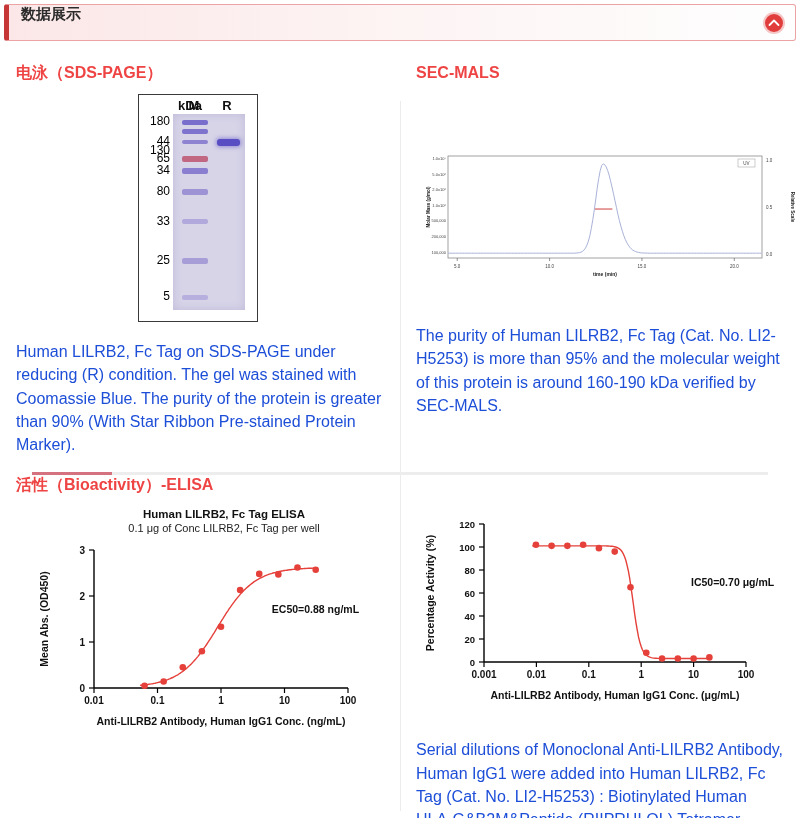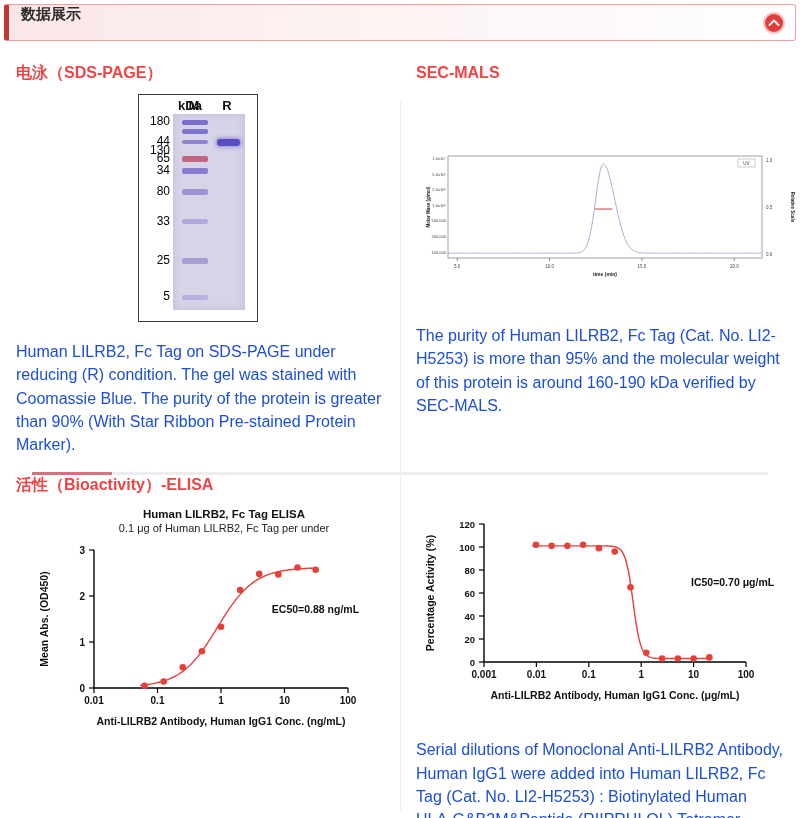--- a/index.html
+++ b/index.html
@@ -130,21 +130,21 @@
 
   <div class="section-divider">
       <span class="red"></span>
     </div>
 
   <h2 class="sec bio-title">活性（Bioactivity）-ELISA</h2>
 
   <div class="row bio-row">
     <div class="col">
       <div class="chart-title">Human LILRB2, Fc Tag ELISA</div>
-      <div class="chart-sub">0.1 μg of Human LILRB2, Fc Tag per under</div>
+      <div class="chart-sub">0.1 μg of Conc LILRB2, Fc Tag per well</div>
       <svg id="elisa1-svg" width="350" height="208" style="margin:6px 0 0 14px">
           <line x1="64" y1="10" x2="64" y2="148" stroke="#000" stroke-width="1.4"></line>
           <line x1="64" y1="148" x2="318" y2="148" stroke="#000" stroke-width="1.4"></line>
           <line x1="59" y1="148" x2="64" y2="148" stroke="#000" stroke-width="1.2"></line>
           <text x="55" y="151.5" font-size="10" font-family="&quot;Liberation Sans&quot;,sans-serif" text-anchor="end" fill="#111" font-weight="bold">0</text>
           <line x1="59" y1="102" x2="64" y2="102" stroke="#000" stroke-width="1.2"></line>
           <text x="55" y="105.5" font-size="10" font-family="&quot;Liberation Sans&quot;,sans-serif" text-anchor="end" fill="#111" font-weight="bold">1</text>
           <line x1="59" y1="56" x2="64" y2="56" stroke="#000" stroke-width="1.2"></line>
           <text x="55" y="59.5" font-size="10" font-family="&quot;Liberation Sans&quot;,sans-serif" text-anchor="end" fill="#111" font-weight="bold">2</text>
           <line x1="59" y1="10" x2="64" y2="10" stroke="#000" stroke-width="1.2"></line>

